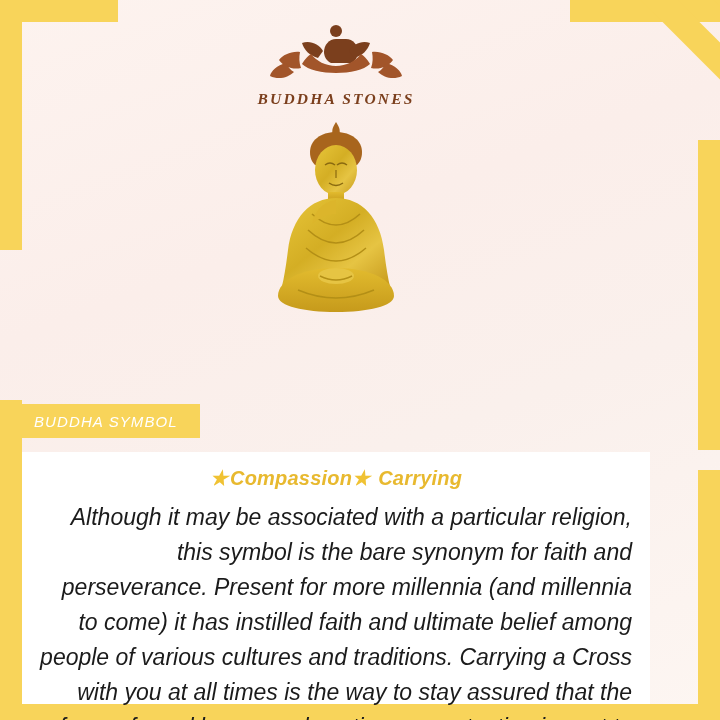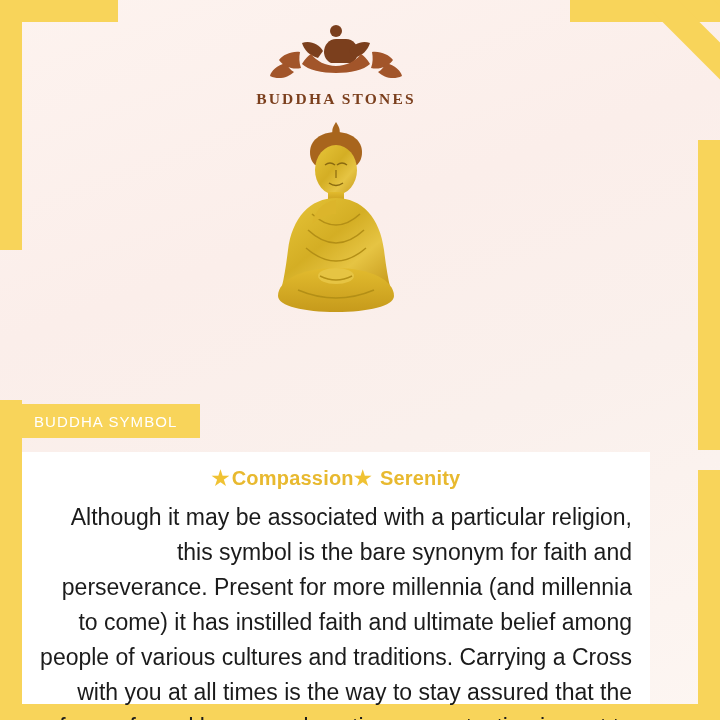--- a/index.html
+++ b/index.html
@@ -53,20 +53,21 @@
     width: 150px;
     height: 26px;
     transform: rotate(45deg);
   }
 
   .content {
     position: relative;
     z-index: 3;
     width: 672px;
     height: 720px;
+    font-style: italic;
   }
 
   
   .logo-wrap {
     padding-top: 18px;
     text-align: center;
   }
   .logo-mark {
     width: 160px;
     height: 68px;
@@ -243,19 +244,19 @@
         <path d="M84 158 q16 8 32 0" stroke="#b38f16" stroke-width="1.4" fill="none"></path>
       </svg>
     </div>
 
     <div class="tag-row">
       <div class="symbol-tag">BUDDHA SYMBOL</div>
     </div>
 
     <div class="panel">
       <div class="virtues">
-        <span class="star">★</span><span>Compassion</span><span class="star">★</span><span class="gap"></span><span>Serenity</span>
+        <span class="star">★</span><span>Compassion</span><span class="star">★</span><span class="gap"></span><span>Carrying</span>
       </div>
       <div class="body-text">Although it may be associated with a particular religion, this symbol is the bare synonym for faith and perseverance. Present for more millennia (and millennia to come) it has instilled faith and ultimate belief among people of various cultures and traditions. Carrying a Cross with you at all times is the way to stay assured that the force of good karma and continuous protection is next to you. After all, belief is not just hoping things will get better, it is a mindset to be learned and maintained. That gets easier with a Cross symbol to look at.</div>
     </div>
 
   </div>
 </div>
 
 </body></html>

